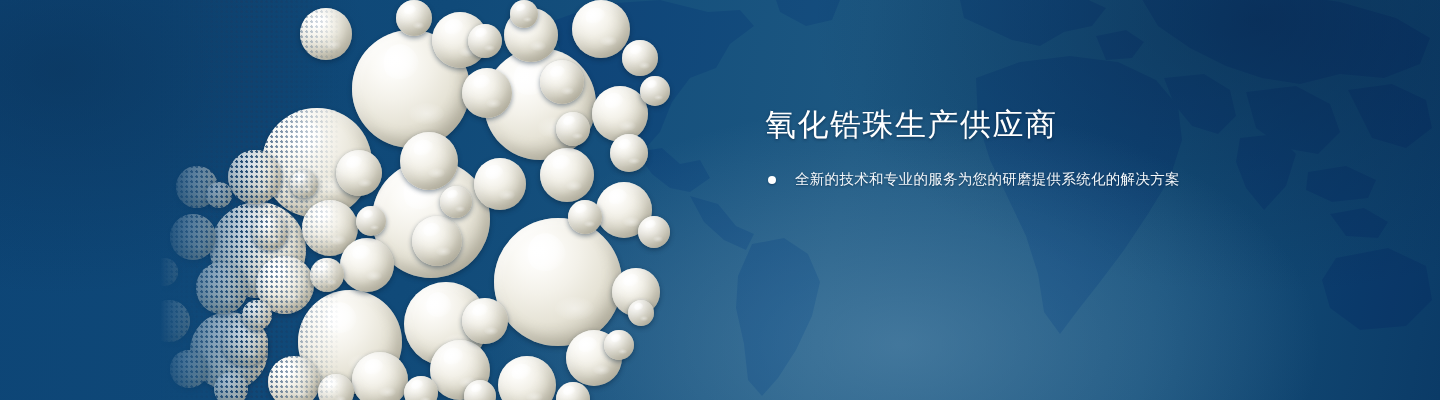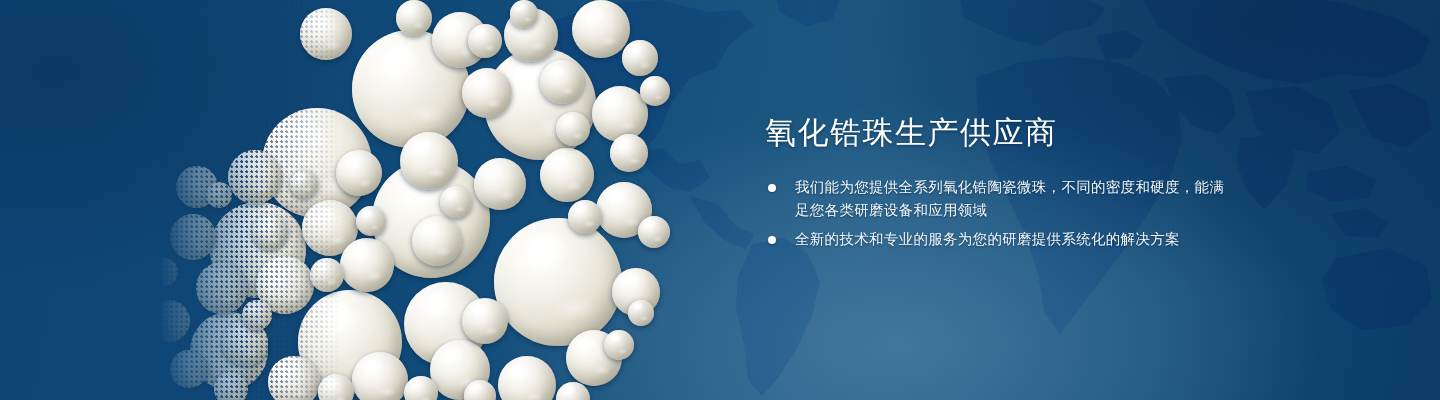--- a/index.html
+++ b/index.html
@@ -109,21 +109,21 @@
     border-radius: 50%;
     background: radial-gradient(ellipse at 50% 50%, rgba(255,255,255,0.40) 0%, rgba(255,255,255,0) 78%);
     pointer-events: none;
   }
   .bead.lg::after { left: 26%; top: 12%; width: 30%; height: 30%; }
 
   
   .content {
     position: absolute;
     left: 765px;
-    top: 8px;
+    top: 0;
     width: 600px;
     height: 352px;
     z-index: 6;
   }
   .title {
     position: absolute;
     left: 0;
     top: 108px;
     font-size: 31px;
     line-height: 1.12;
@@ -275,22 +275,18 @@
       <div class="halftone"></div>
     </div>
   </div>
 
   <div class="content">
     <div class="title">氧化锆珠生产供应商</div>
 
     <div class="bullets">
       <div class="bullet-row">
         <span class="dot"></span>
-        <span class="txt">我们能为您提供全系列氧化锆陶瓷微珠，不同的密度和硬度，能满足您各类研磨设备和应用领域</span>
-      </div>
-      <div class="bullet-row">
-        <span class="dot"></span>
         <span class="txt">全新的技术和专业的服务为您的研磨提供系统化的解决方案</span>
       </div>
     </div>
   </div>
 
 </div>
 
 </body></html>

